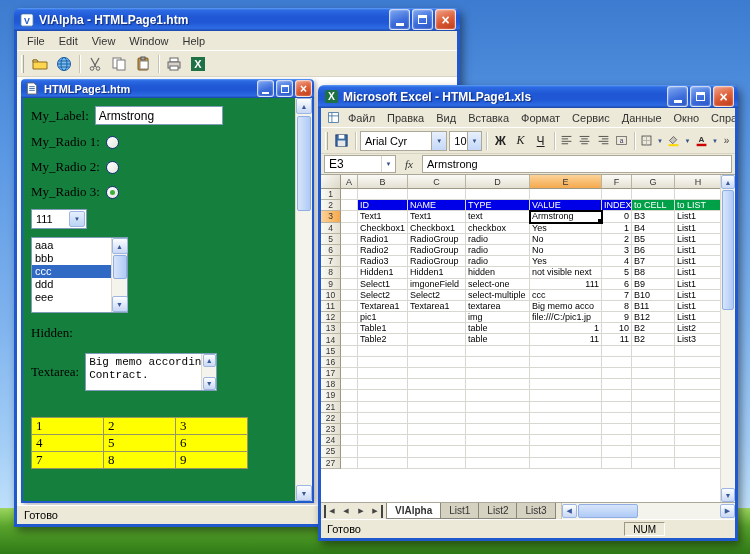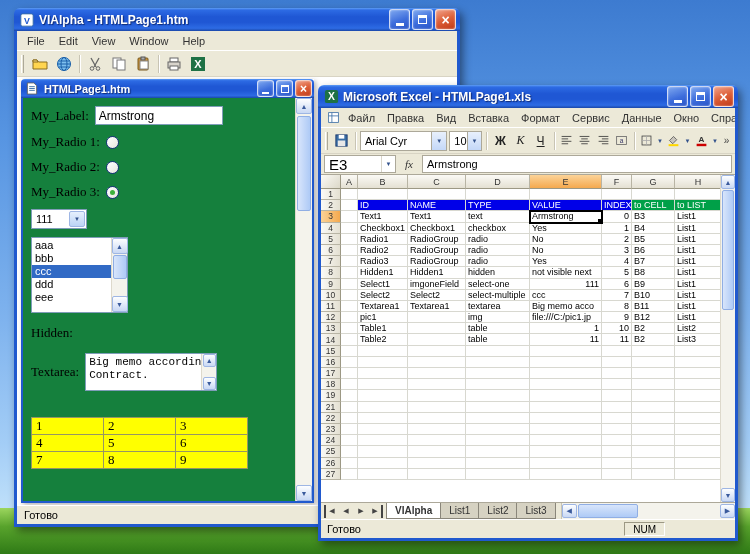--- a/index.html
+++ b/index.html
@@ -108,21 +108,21 @@
   .fmt.b{font-weight:bold;}
   .fmt.i{font-style:italic;font-family:"Liberation Serif","DejaVu Serif",serif;}
   .fmt.u{text-decoration:underline;}
   .tiny-dd{width:9px;height:20px;display:flex;align-items:center;justify-content:center;font-size:6px;color:#33528C;}
   .tiny-dd::after{content:"▼";}
   .tb-more{width:12px;height:20px;display:flex;align-items:center;justify-content:center;color:#444;font-size:10px;}
   .tb-more::after{content:"»";}
   .fbar{height:21px;display:flex;align-items:center;background:#ECE9D8;padding:1px 3px;gap:3px;
        border-bottom:1px solid #ACA899;}
   .name-box{width:72px;height:18px;background:#fff;border:1px solid #ACA899;display:flex;
-       align-items:center;font-size:15px;padding-left:4px;}
+       align-items:center;font-size:12px;padding-left:4px;}
   .name-box .dd{margin-left:auto;width:14px;height:100%;display:flex;align-items:center;justify-content:center;
        font-size:6px;color:#33528C;border-left:1px solid #D8D4C8;}
   .name-box .dd::after{content:"▼";}
   .fx{width:20px;text-align:center;font-style:italic;font-family:"Liberation Serif","DejaVu Serif",serif;
        font-size:11px;color:#333;}
   .f-input{flex:1;height:18px;background:#fff;border:1px solid #ACA899;font-size:11px;
        padding:0 4px;display:flex;align-items:center;}
   .grid-wrap{flex:1;display:flex;overflow:hidden;background:#fff;}
   .xl-grid{flex:1;display:flex;flex-direction:column;overflow:hidden;}
   .g-row{display:flex;height:11.2px;flex:none;}
@@ -742,31 +742,20 @@
             <div class="g-cell" style="width:17px"></div>
             <div class="g-cell" style="width:50px"></div>
             <div class="g-cell" style="width:58px"></div>
             <div class="g-cell" style="width:64px"></div>
             <div class="g-cell" style="width:72px"></div>
             <div class="g-cell" style="width:30px"></div>
             <div class="g-cell" style="width:43px"></div>
             <div class="g-cell" style="width:47px"></div>
           </div>
           <div class="g-row">
-            <div class="g-rh">26</div>
-            <div class="g-cell" style="width:17px"></div>
-            <div class="g-cell" style="width:50px"></div>
-            <div class="g-cell" style="width:58px"></div>
-            <div class="g-cell" style="width:64px"></div>
-            <div class="g-cell" style="width:72px"></div>
-            <div class="g-cell" style="width:30px"></div>
-            <div class="g-cell" style="width:43px"></div>
-            <div class="g-cell" style="width:47px"></div>
-          </div>
-          <div class="g-row">
             <div class="g-rh">27</div>
             <div class="g-cell" style="width:17px"></div>
             <div class="g-cell" style="width:50px"></div>
             <div class="g-cell" style="width:58px"></div>
             <div class="g-cell" style="width:64px"></div>
             <div class="g-cell" style="width:72px"></div>
             <div class="g-cell" style="width:30px"></div>
             <div class="g-cell" style="width:43px"></div>
             <div class="g-cell" style="width:47px"></div>
           </div>

